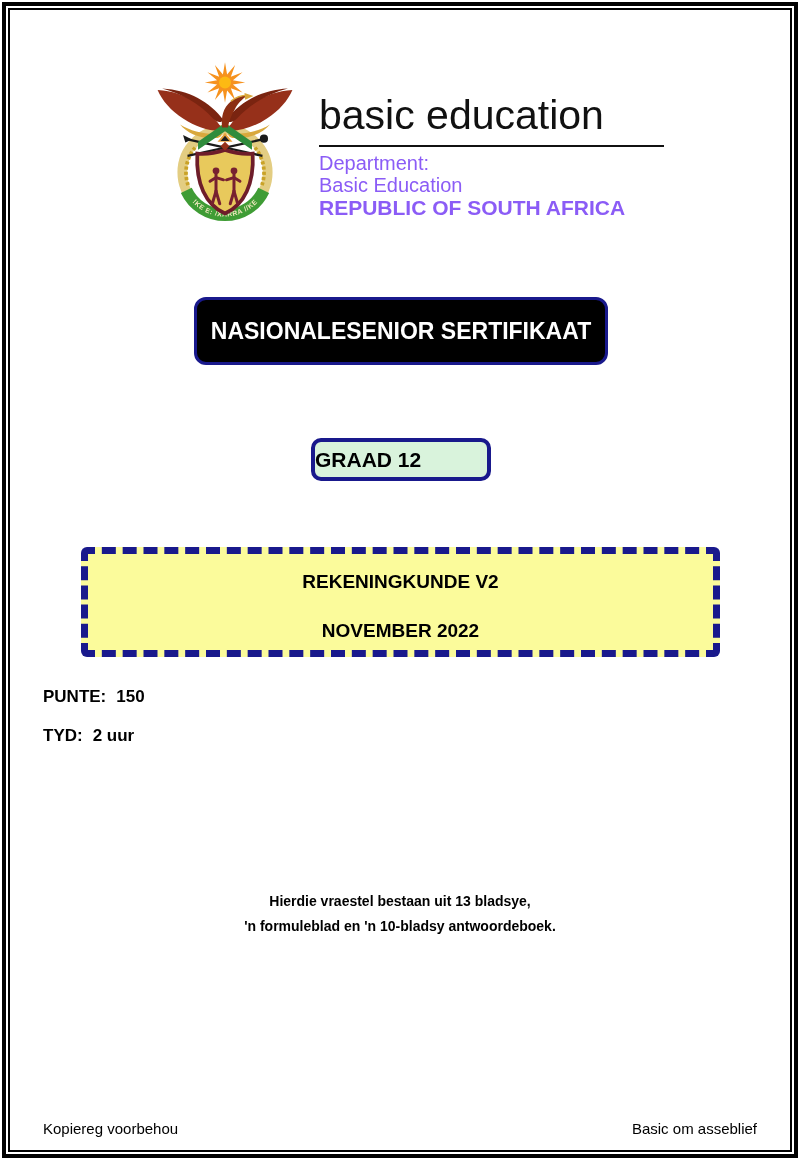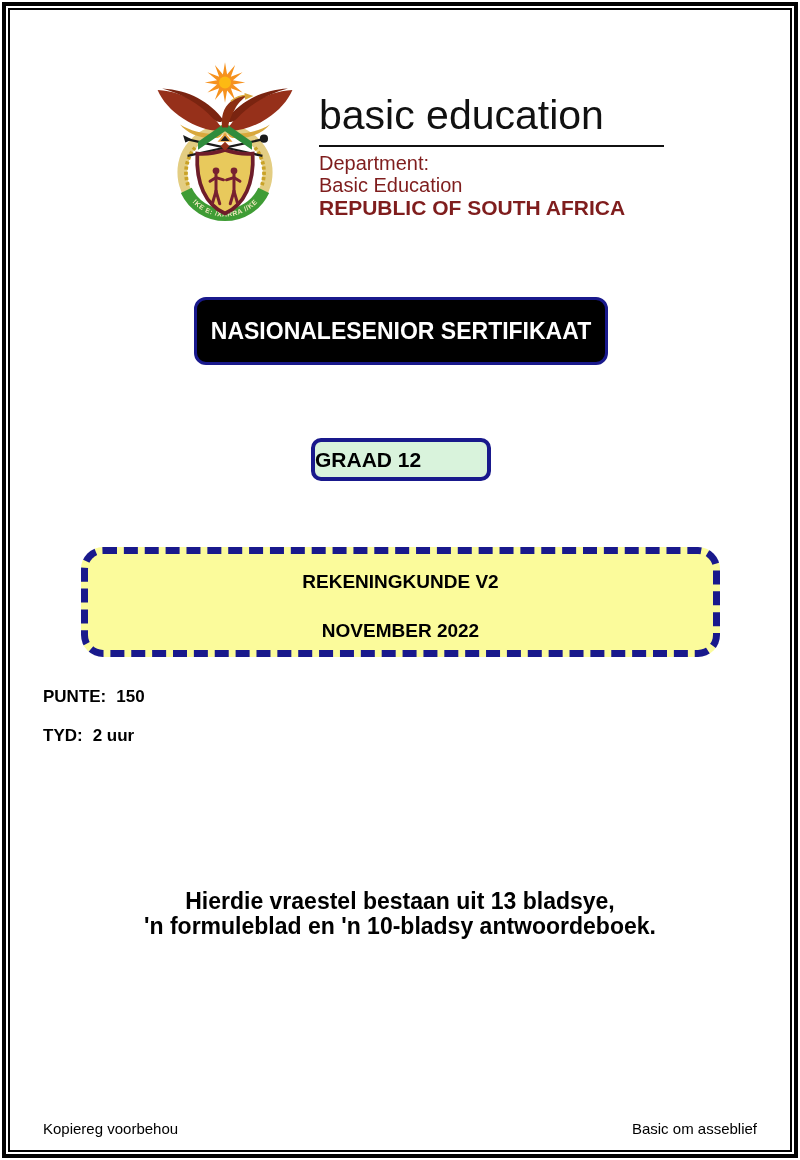--- a/index.html
+++ b/index.html
@@ -17,21 +17,21 @@
   }
   .content { position:absolute; inset:0; }
 
   
   .coa { position:absolute; left:140px; top:50px; width:150px; height:176px; }
   .wordmark-block { position:absolute; left:309px; top:82px; width:360px; }
   .wordmark {
     font-size:41px; line-height:46px; font-weight:400; letter-spacing:0px; color:#111;
   }
   .wordmark-rule { width:345px; height:2px; background:#111; margin-top:7px; }
-  .dept-line { font-size:20px; line-height:21.5px; font-weight:400; color:#7f1d1d; }
+  .dept-line { font-size:20px; line-height:21.5px; font-weight:400; color:#8b5cf6; }
   .dept-line.first { margin-top:6px; }
   .dept-line.bold { font-size:21px; line-height:23px; font-weight:bold; }
 
   
   .nsc-banner {
     position:absolute; left:184px; top:287px; width:414px; height:68px;
     box-sizing:border-box; background:#000; border:3px solid #19198c; border-radius:12px;
     display:flex; flex-direction:row; justify-content:center; align-items:center;
   }
   .nsc-line { color:#fff; font-weight:bold; font-size:23px; line-height:27px; }
@@ -40,36 +40,36 @@
   .grade-badge {
     position:absolute; left:301px; top:428px; width:180px; height:43px;
     box-sizing:border-box; background:#d9f3dc; border:4px solid #19198c; border-radius:10px;
     display:flex; align-items:center;
   }
   .grade-badge span { font-weight:bold; font-size:21px; }
 
   
   .subject-box {
     position:absolute; left:71px; top:537px; width:639px; height:110px;
-    box-sizing:border-box; background:#fbfb9b; border:7px dashed #19198c; border-radius:22px;
+    box-sizing:border-box; background:#fbfb9b; border:7px dashed #19198c; border-radius:6px;
     text-align:center;
   }
   .subject-title { margin-top:16px; font-weight:bold; font-size:19px; line-height:23px; }
   .subject-session { margin-top:26px; font-weight:bold; font-size:19px; line-height:23px; }
 
   
   .detail-line { position:absolute; left:33px; font-weight:bold; font-size:17px; }
   .detail-marks { top:677px; }
   .detail-time { top:716px; }
   .detail-line .value { margin-left:10px; }
 
   
   .note {
     position:absolute; left:0; top:879px; width:100%;
-    text-align:center; font-weight:bold; font-size:23px; line-height:25px;
+    text-align:center; font-weight:bold; font-size:14px; line-height:25px;
   }
 
   
   .footer {
     position:absolute; left:33px; right:33px; top:1110px;
     display:flex; justify-content:space-between;
     font-size:15px; font-weight:400;
   }
 </style>
 </head>

